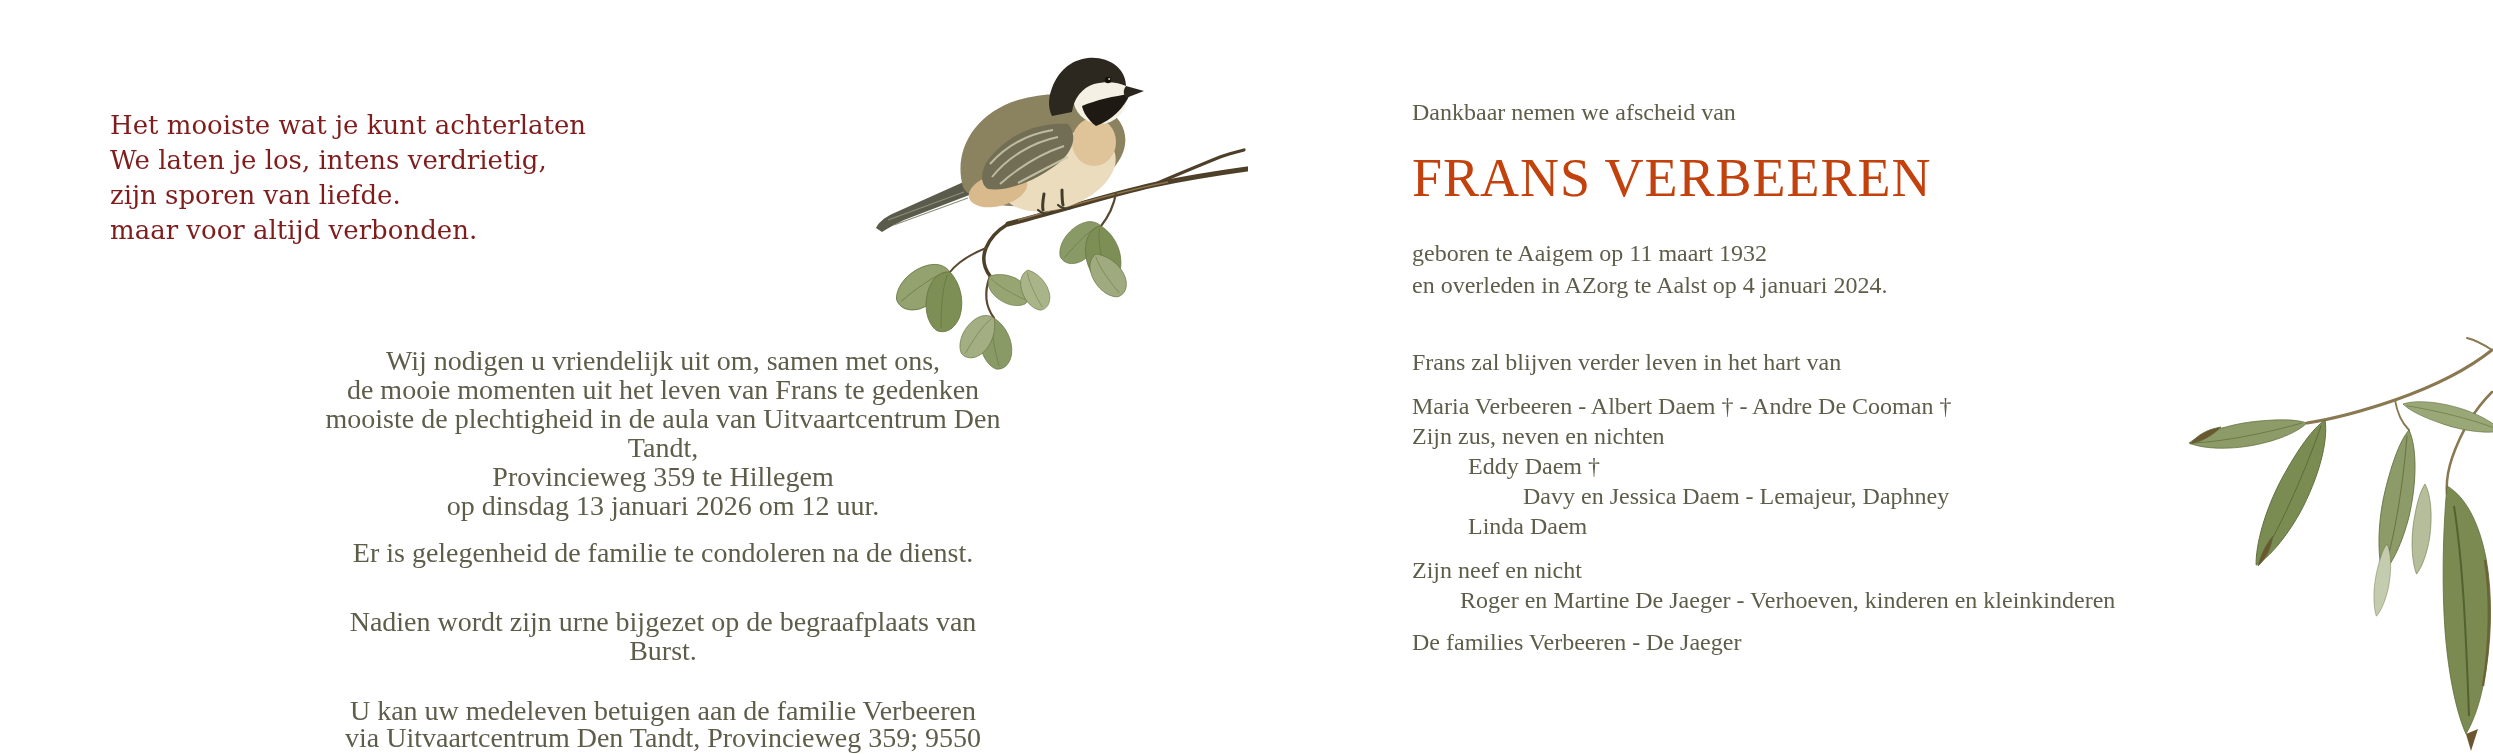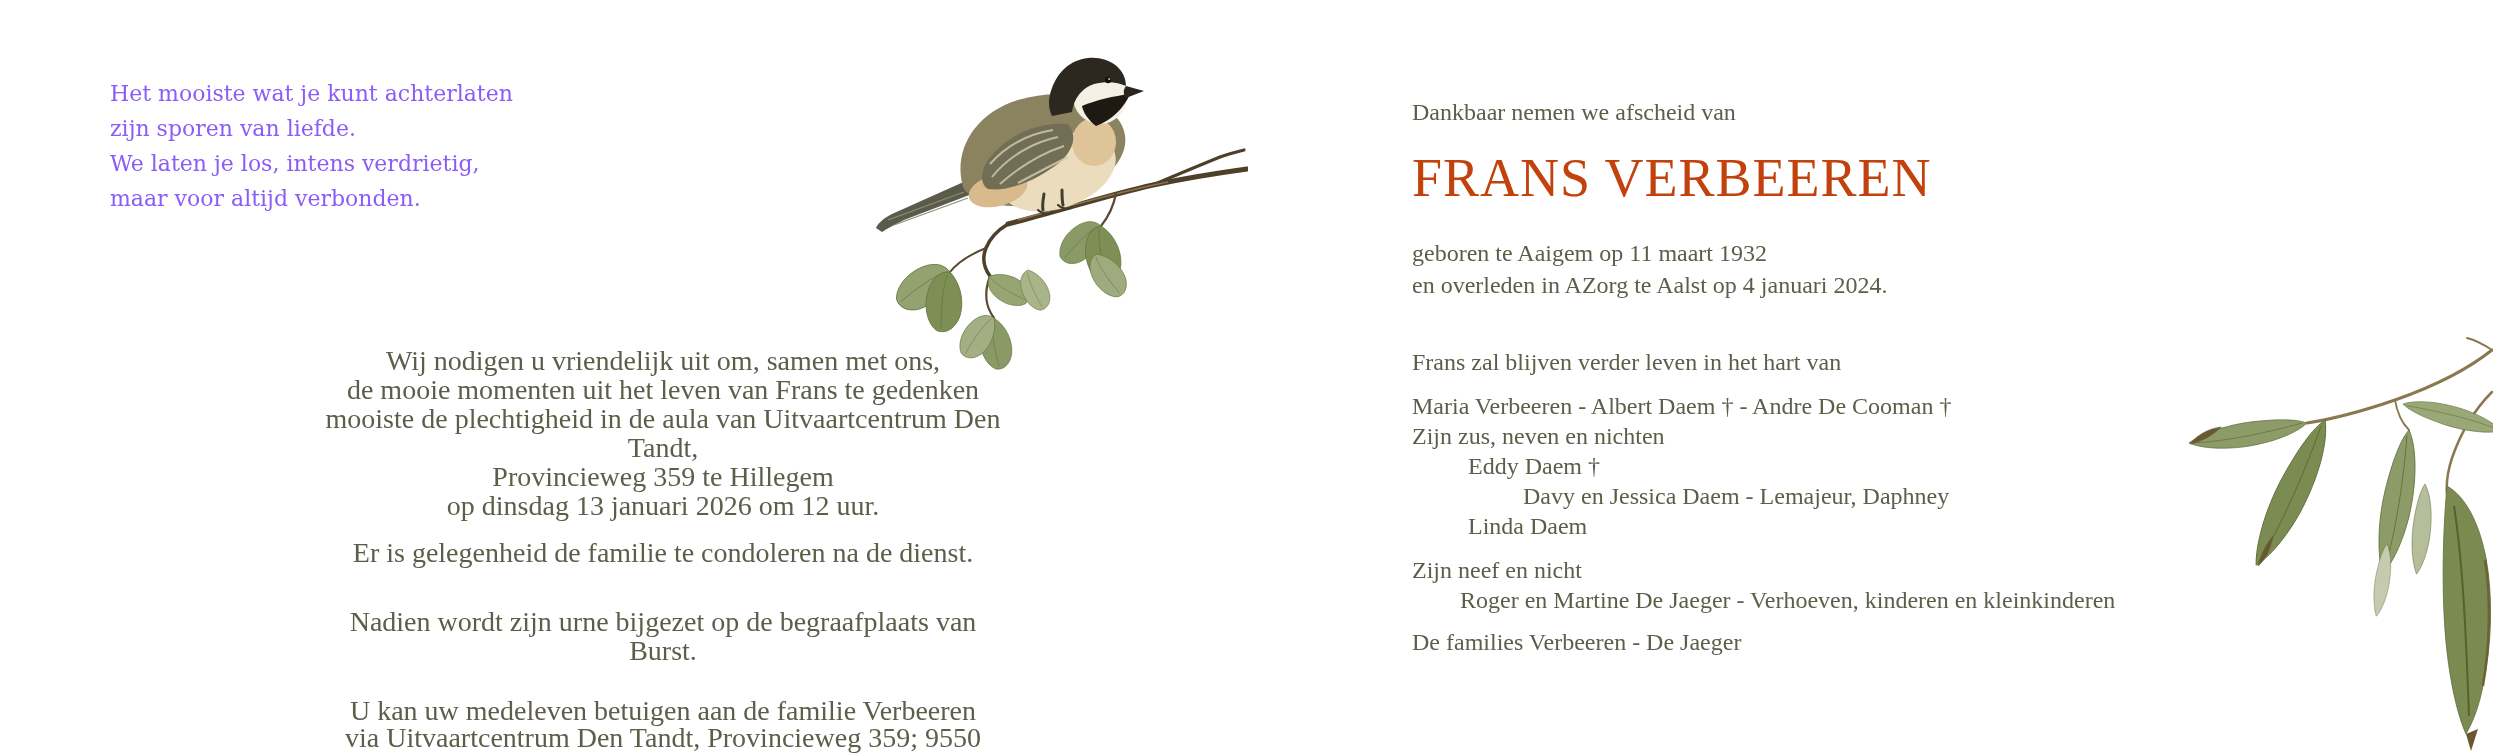--- a/index.html
+++ b/index.html
@@ -5,24 +5,24 @@
   html,body{margin:0;padding:0;background:#ffffff;}
   .card{
     position:relative;
     width:2493px;height:754px;
     background:#ffffff;
     overflow:hidden;
     color:#5e5d4a;
   }
   
   .poem{
-    position:absolute;left:110px;top:76px;
+    position:absolute;left:110px;top:108px;
     font-family:"DejaVu Serif",serif;
-    font-size:22px;line-height:35px;
-    color:#8b5cf6;
+    font-size:26px;line-height:35px;
+    color:#7f1d1d;
   }
   
   .center-col{
     position:absolute;left:313px;top:346px;width:700px;
     text-align:center;
     font-family:"Liberation Serif",serif;
     font-size:28px;line-height:29px;
   }
   .center-col .condolence-line{margin-top:18px;}
   .center-col .urn-line{margin-top:40px;}
@@ -51,22 +51,22 @@
   .bird-illustration{position:absolute;left:868px;top:42px;width:380px;height:330px;}
   .leaves-illustration{position:absolute;left:2173px;top:334px;width:320px;height:420px;}
 </style>
 </head>
 <body>
 
 <div class="card">
 
   <div class="poem">
     <div>Het mooiste wat je kunt achterlaten</div>
+    <div>We laten je los, intens verdrietig,</div>
     <div>zijn sporen van liefde.</div>
-    <div>We laten je los, intens verdrietig,</div>
     <div>maar voor altijd verbonden.</div>
   </div>
 
   <svg class="bird-illustration" viewBox="0 0 380 330" xmlns="http://www.w3.org/2000/svg" aria-hidden="true">
 
     <path d="M140,182 C195,168 240,153 285,143 C318,136 350,131 379,127" fill="none" stroke="#4e3f29" stroke-width="5" stroke-linecap="round"></path>
     <path d="M285,143 C308,133 330,124 352,115 C360,112 368,110 376,108" fill="none" stroke="#4e3f29" stroke-width="3.2" stroke-linecap="round"></path>
     <path d="M150,178 C200,164 250,150 300,140" fill="none" stroke="#9b8257" stroke-width="1.5" opacity="0.8"></path>
     <path d="M140,182 C130,188 122,196 118,206 C114,216 116,226 122,234" fill="none" stroke="#4e3f29" stroke-width="3.5" stroke-linecap="round"></path>
     <path d="M122,234 C116,250 117,264 126,276" fill="none" stroke="#5a4930" stroke-width="2.2" stroke-linecap="round"></path>

